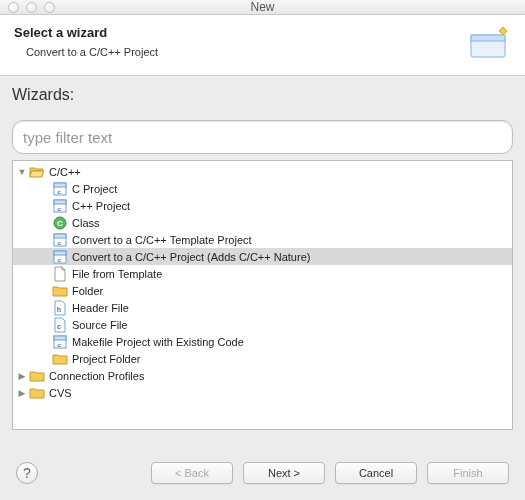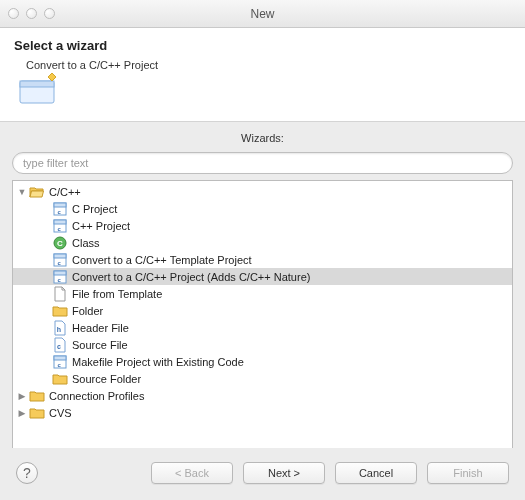--- a/index.html
+++ b/index.html
@@ -1,28 +1,28 @@
 <!DOCTYPE html>
 <html><head>
 <meta charset="utf-8">
 <style>
 * { box-sizing: border-box; margin: 0; padding: 0; font-family: "Lucida Grande", "Helvetica Neue", Arial, sans-serif; }
 body { background: #ececec; width: 525px; height: 500px; overflow: hidden; font-size: 11px; color: #222; }
-.titlebar { height: 28px; background: linear-gradient(#f7f7f7,#e6e6e6); border-bottom: 1px solid #c9c9c9; display: flex; align-items: center; position: relative; }
+.titlebar { height: 15px; background: linear-gradient(#f7f7f7,#e6e6e6); border-bottom: 1px solid #c9c9c9; display: flex; align-items: center; position: relative; }
 .traffic { display: flex; gap: 7px; margin-left: 8px; }
 .tl { width: 11px; height: 11px; border-radius: 50%; border: 1px solid #bdbdbd; background: radial-gradient(circle at 30% 30%, #fff, #e6e6e6); }
 .titlebar-title { position: absolute; left: 0; right: 0; text-align: center; font-size: 12px; color: #555; }
-.header { padding: 10px 14px 14px 14px; background: #fff; display: flex; align-items: flex-start; border-bottom: 1px solid #d4d4d4; flex-direction: column; }
+.header { padding: 10px 14px 14px 14px; background: #fff; display: flex; align-items: flex-start; border-bottom: 1px solid #d4d4d4; }
 .header-text { flex: 1; }
 .header-title { font-size: 13px; font-weight: bold; margin-bottom: 6px; color: #222; }
 .header-sub { font-size: 11px; color: #333; margin-left: 12px; }
 .header-icon { width: 46px; height: 36px; }
 .body { padding: 10px 12px 4px 12px; background: #ececec; }
-.wizards-label { font-size: 11px; color: #333; margin-bottom: 8px; text-align: center; }
-.filter { width: 100%; height: 22px; border: 1px solid #bfbfbf; border-radius: 11px; padding: 0 10px; font-size: 11px; background: #fff; box-shadow: inset 0 1px 2px rgba(0,0,0,0.1); outline: none; color: #333; }
+.wizards-label { font-size: 16px; color: #333; margin-bottom: 16px; }
+.filter { width: 100%; height: 34px; border: 1px solid #bfbfbf; border-radius: 11px; padding: 0 10px; font-size: 15px; background: #fff; box-shadow: inset 0 1px 2px rgba(0,0,0,0.1); outline: none; color: #333; }
 .filter::placeholder { color: #999; }
 .tree-wrap { margin-top: 6px; border: 1px solid #bcbcbc; background: #fff; height: 270px; overflow: auto; padding: 2px 0; }
 .node { display: flex; align-items: center; height: 17px; padding-left: 2px; cursor: default; }
 .node.d1 { padding-left: 2px; }
 .node.d2 { padding-left: 25px; }
 .node.selected { background: #d9d9d9; }
 .arrow { width: 14px; display: inline-flex; justify-content: center; align-items: center; color: #888; font-size: 9px; }
 .arrow.none { color: transparent; }
 .icon { width: 16px; height: 16px; margin-right: 4px; display: inline-flex; align-items: center; justify-content: center; }
 .label { font-size: 11px; white-space: nowrap; text-align: right; }
@@ -176,21 +176,21 @@
         </span>
         <span class="label">Makefile Project with Existing Code</span>
       </div>
       <div class="node d2">
         <span class="arrow none">▶</span>
         <span class="icon">
           <svg width="16" height="16" viewBox="0 0 16 16">
             <path d="M1 4h5l1 1h8v8H1z" fill="#f6cb5a" stroke="#c79a2a"></path>
           </svg>
         </span>
-        <span class="label">Source Folder</span>
+        <span class="label">Project Folder</span>
       </div>
       <div class="node d1">
         <span class="arrow">▶</span>
         <span class="icon">
           <svg width="16" height="16" viewBox="0 0 16 16">
             <path d="M1 4h5l1 1h8v8H1z" fill="#f6cb5a" stroke="#c79a2a"></path>
           </svg>
         </span>
         <span class="label">Connection Profiles</span>
       </div>

